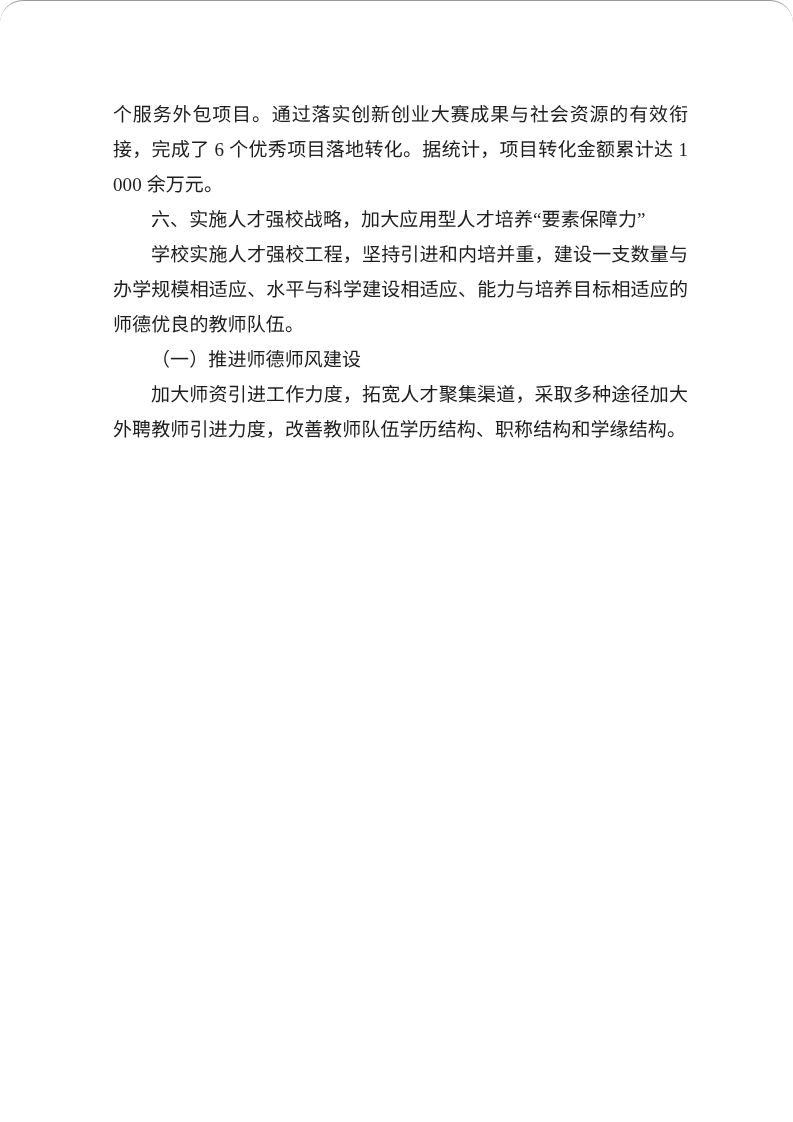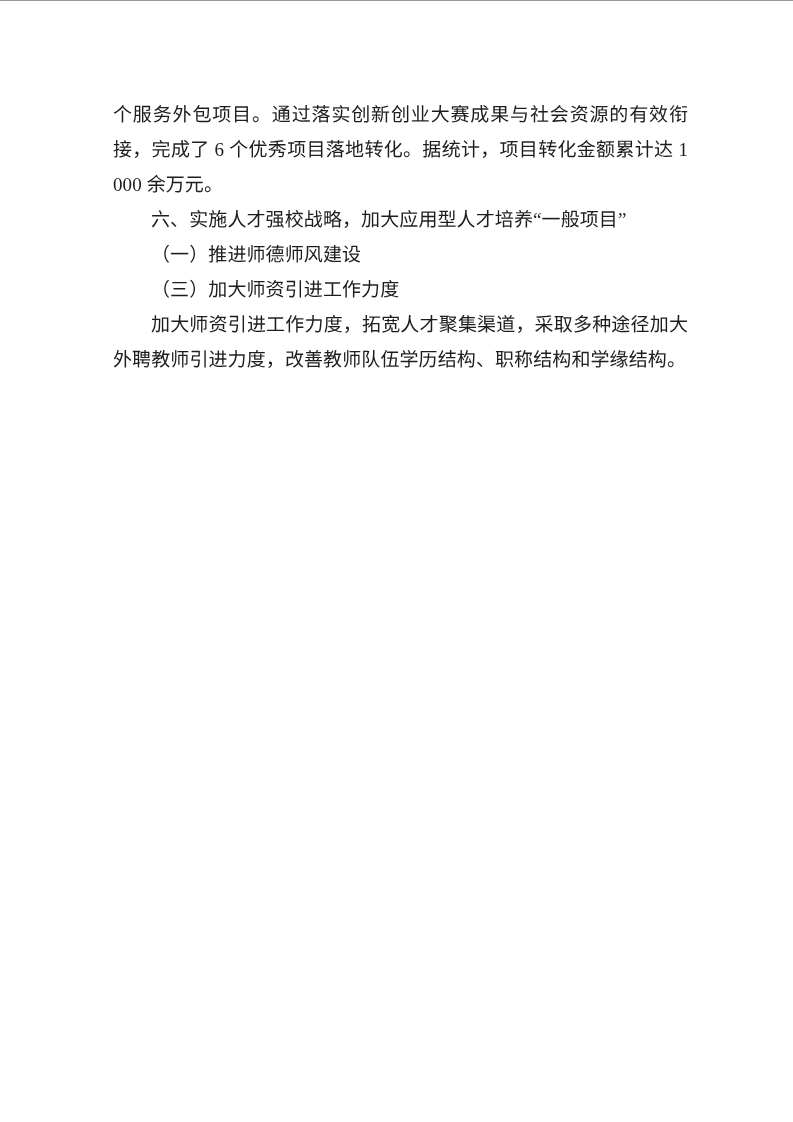--- a/index.html
+++ b/index.html
@@ -15,36 +15,37 @@
     font-family: "Liberation Serif", "DejaVu Serif", serif;
   }
   .page {
     box-sizing: border-box;
     width: 793px;
     height: 1122px;
     background: #ffffff;
     border-top: 1px solid #9a9a9a;
     padding: 96px 105px 0 113px;
     color: #1d1d1d;
+    border-radius: 23px;
   }
   .para {
     margin: 0;
     font-size: 19px;
     line-height: 35px;
     text-align: justify;
     text-indent: 2em;
     word-break: break-all;
     letter-spacing: 0.1px;
   }
   .para.no-indent {
     text-indent: 0;
   }
 </style>
 </head>
 <body>
 
 <div class="page">
   <p class="para no-indent">个服务外包项目。通过落实创新创业大赛成果与社会资源的有效衔接，完成了 6 个优秀项目落地转化。据统计，项目转化金额累计达 1000 余万元。</p>
-  <p class="para">六、实施人才强校战略，加大应用型人才培养“一般项目”</p>
+  <p class="para">六、实施人才强校战略，加大应用型人才培养“要素保障力”</p>
+  <p class="para">学校实施人才强校工程，坚持引进和内培并重，建设一支数量与办学规模相适应、水平与科学建设相适应、能力与培养目标相适应的师德优良的教师队伍。</p>
   <p class="para">（一）推进师德师风建设</p>
-  <p class="para">（三）加大师资引进工作力度</p>
   <p class="para">加大师资引进工作力度，拓宽人才聚集渠道，采取多种途径加大外聘教师引进力度，改善教师队伍学历结构、职称结构和学缘结构。</p>
 </div>
 
 </body></html>

